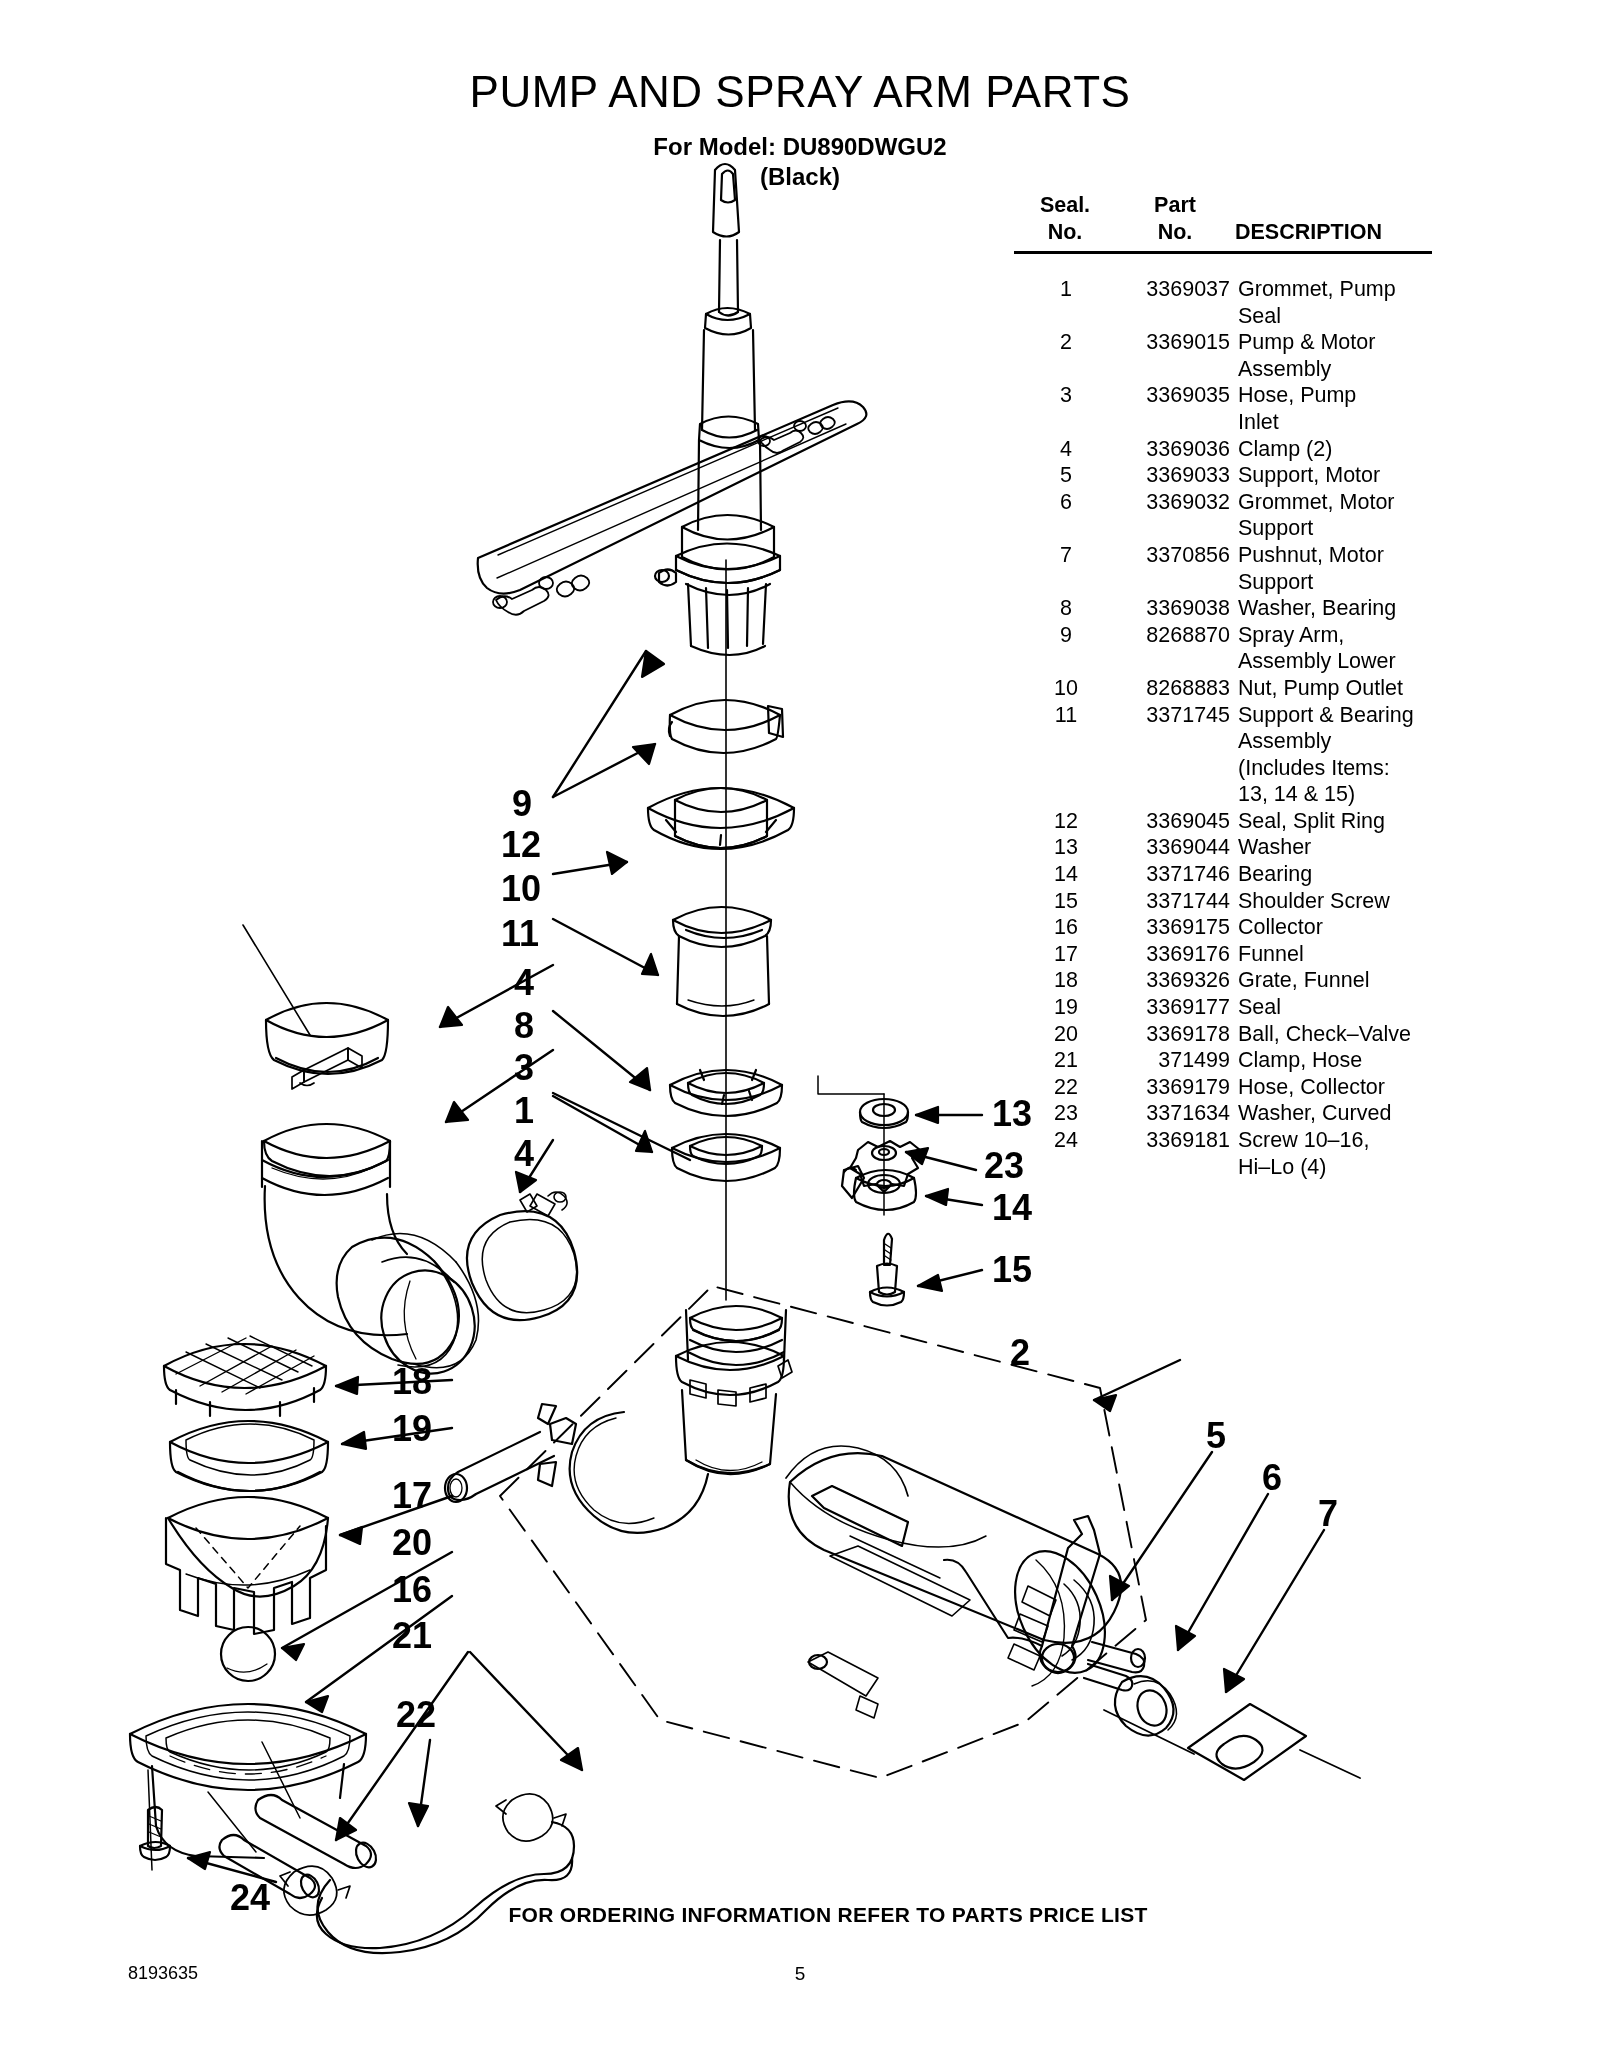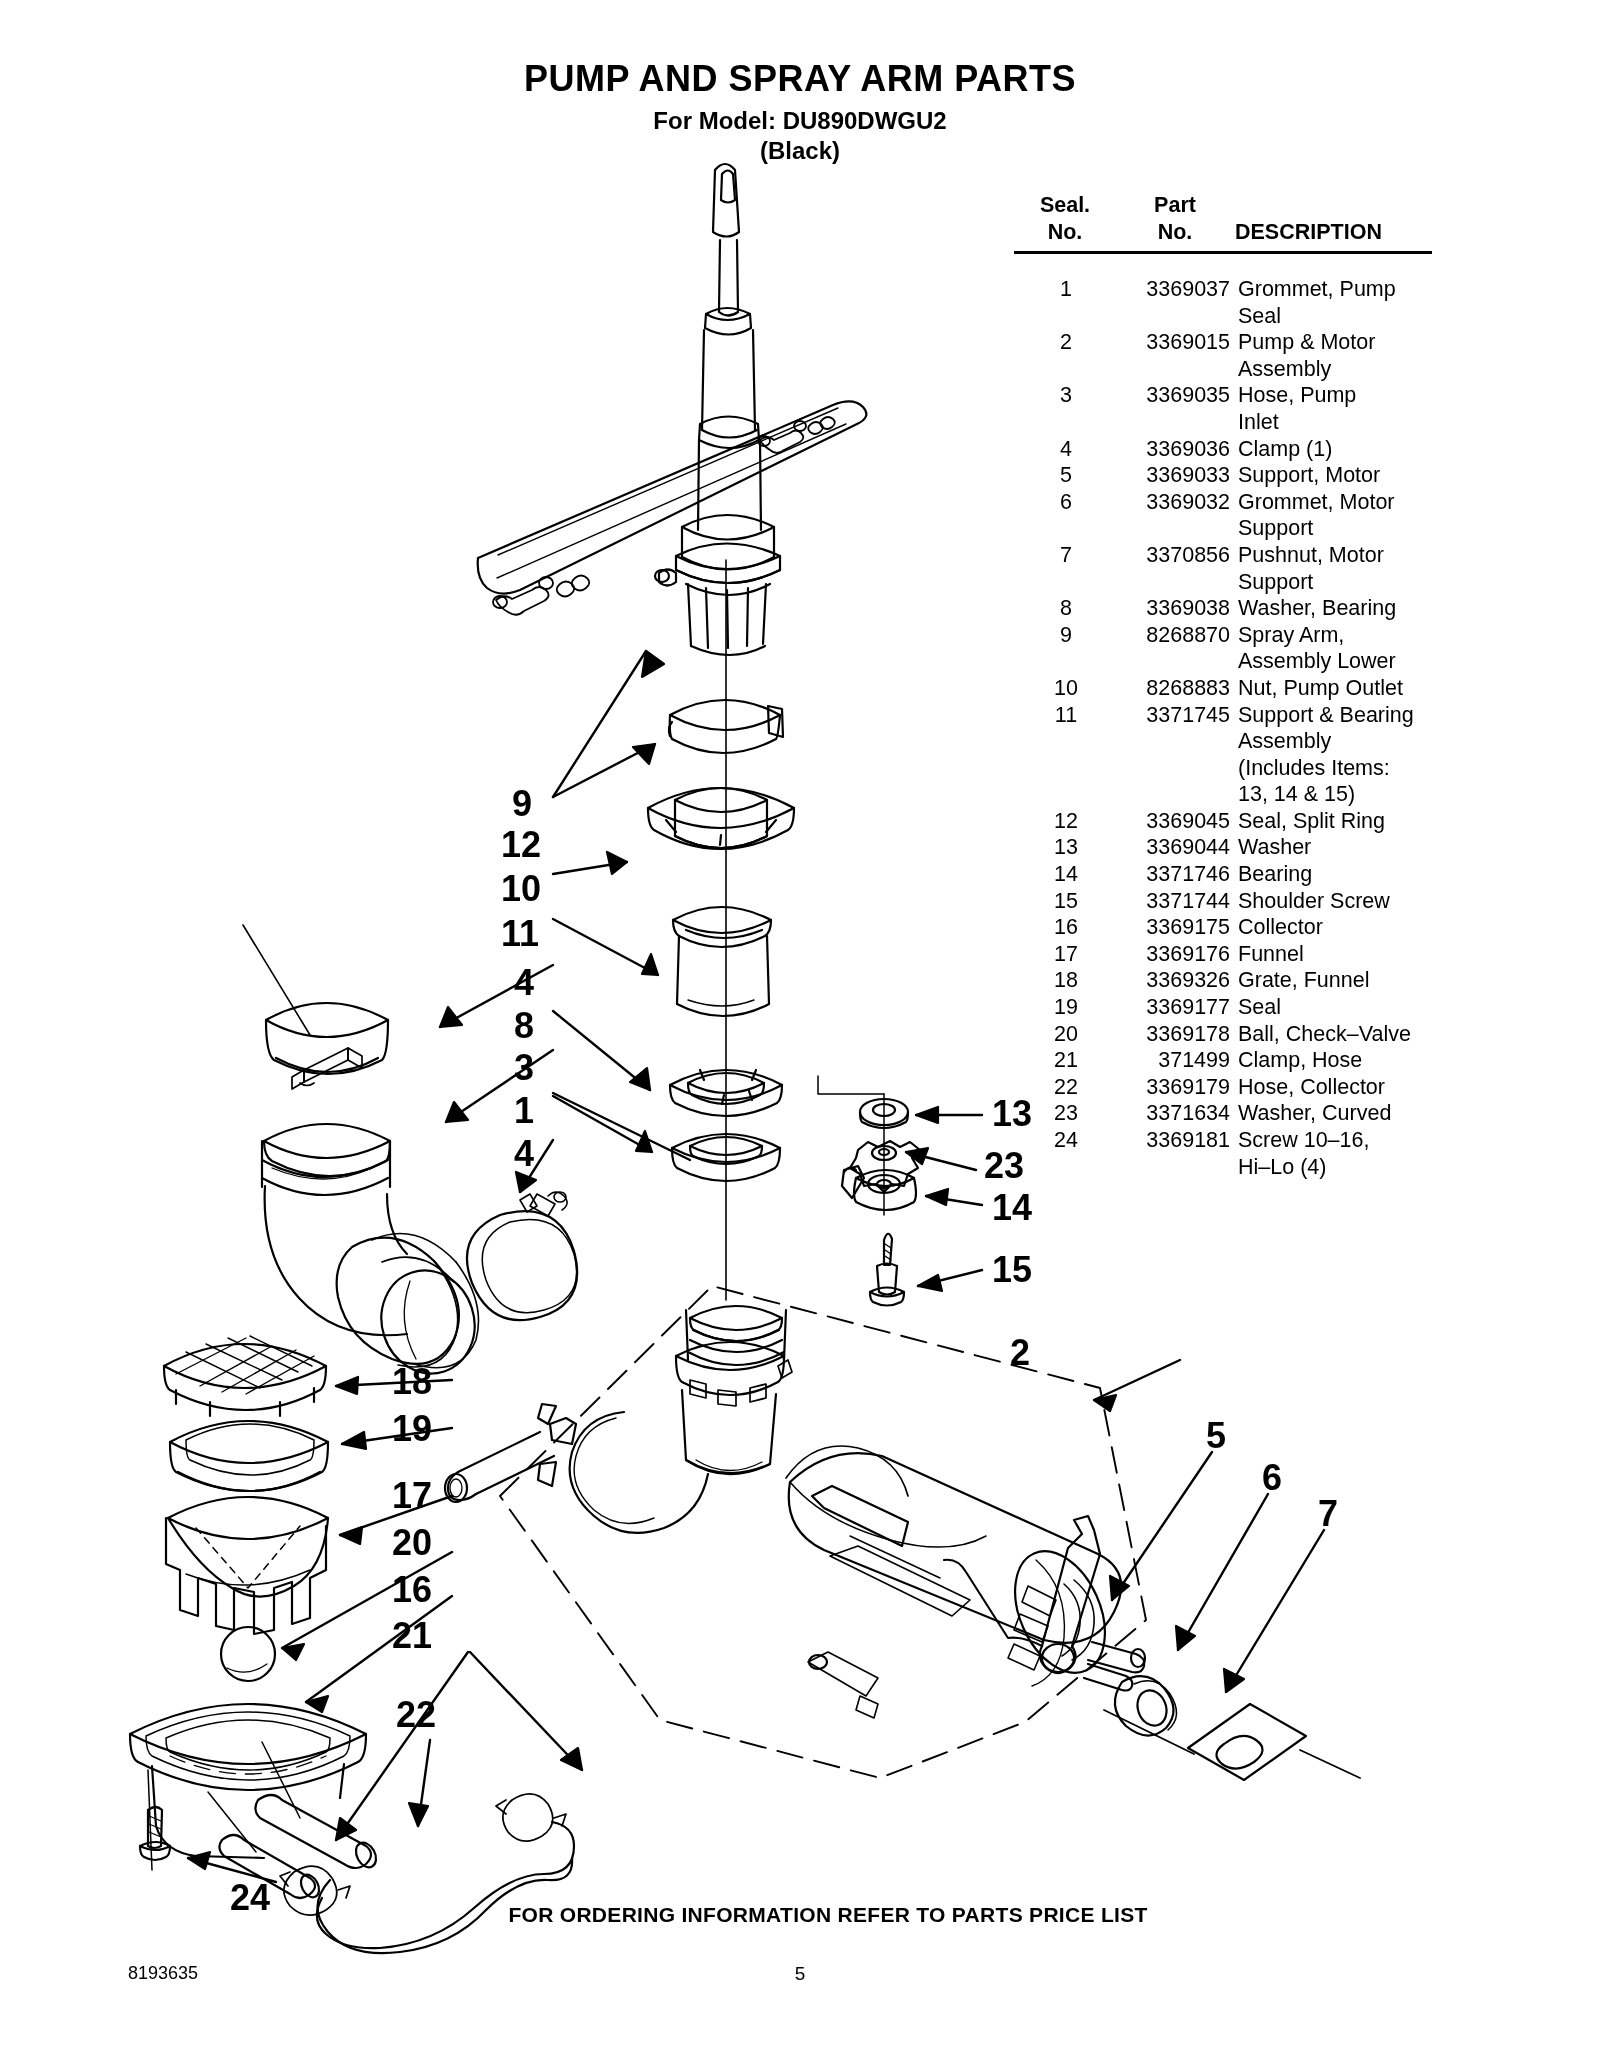--- a/index.html
+++ b/index.html
@@ -18,25 +18,25 @@
 
   
   .header {
     position: absolute;
     top: 52px;
     left: 0;
     width: 1600px;
     text-align: center;
   }
   .title {
-    font-size: 36px;
-    font-weight: bold;
+    font-size: 44px;
+    font-weight: normal;
     letter-spacing: 0.5px;
     line-height: 1.05;
-    margin: 8px;
+    margin: 17px;
   }
   .subtitle {
     font-size: 24px;
     font-weight: bold;
     line-height: 1.25;
     margin: 6px 0 0 0;
   }
   .subtitle2 {
     font-size: 24px;
     font-weight: bold;
@@ -621,21 +621,21 @@
       </div>
       <div class="pt-row">
         <div class="pt-illus">3</div>
         <div class="pt-part">3369035</div>
         <div class="pt-desc">Hose, Pump
 Inlet</div>
       </div>
       <div class="pt-row">
         <div class="pt-illus">4</div>
         <div class="pt-part">3369036</div>
-        <div class="pt-desc">Clamp (1)</div>
+        <div class="pt-desc">Clamp (2)</div>
       </div>
       <div class="pt-row">
         <div class="pt-illus">5</div>
         <div class="pt-part">3369033</div>
         <div class="pt-desc">Support, Motor</div>
       </div>
       <div class="pt-row">
         <div class="pt-illus">6</div>
         <div class="pt-part">3369032</div>
         <div class="pt-desc">Grommet, Motor

